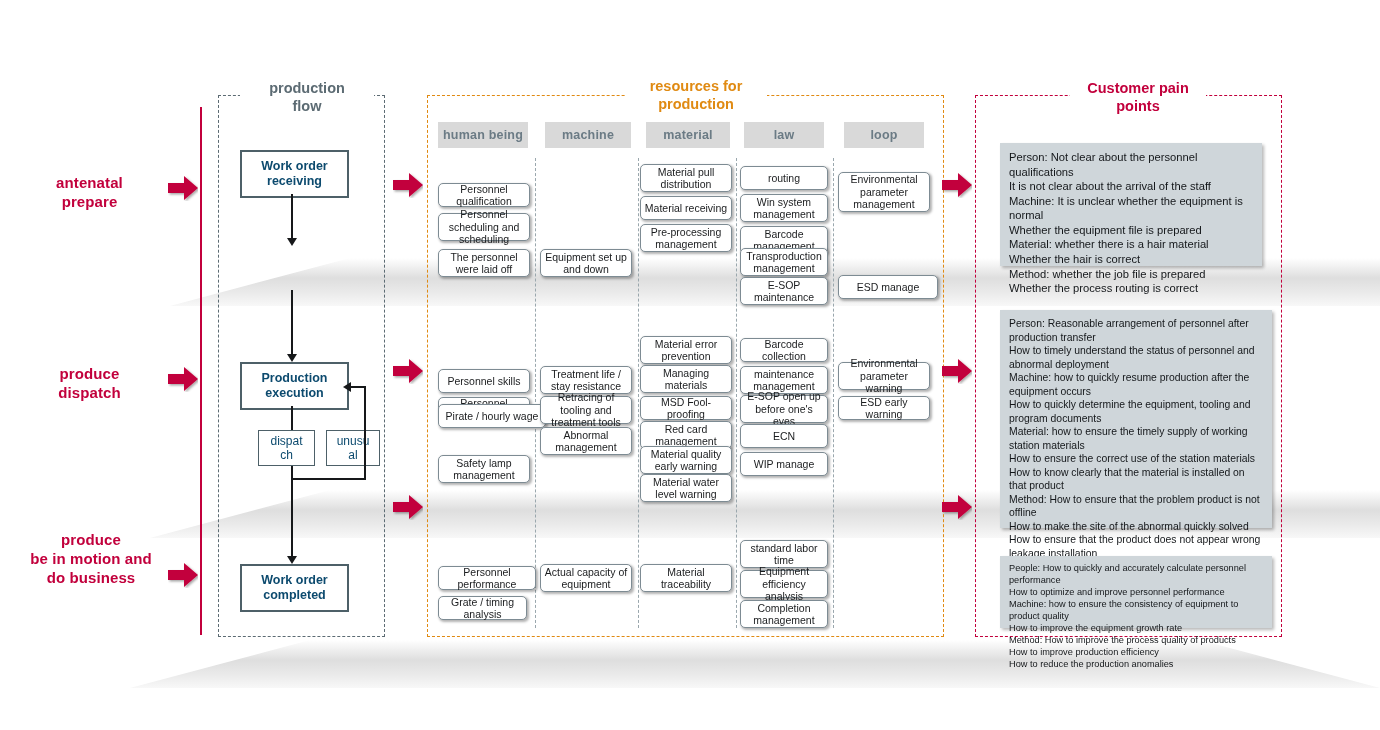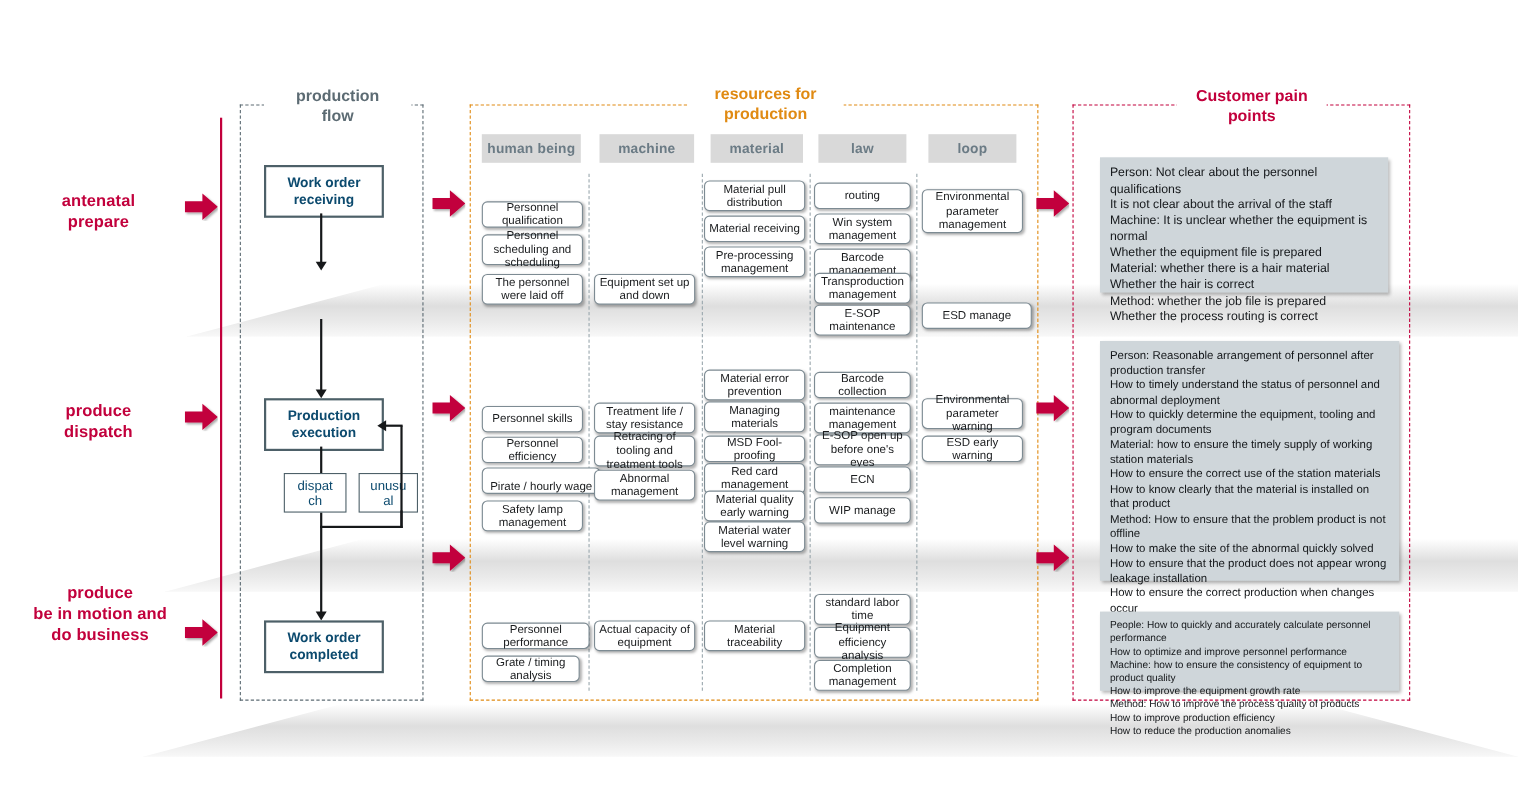--- a/index.html
+++ b/index.html
@@ -285,21 +285,21 @@
   <div class="chip" style="left:838px;top:275px;width:100px;height:24px;">
     <span>ESD manage</span>
     </div>
 
   <div class="chip" style="left:438px;top:369px;width:92px;height:24px;">
     <span>Personnel skills</span>
     </div>
   <div class="chip" style="left:438px;top:397px;width:92px;height:24px;">
     <span>Personnel efficiency</span>
     </div>
-  <div class="chip" style="left:438px;top:425px;width:108px;height:24px;align-items:flex-end;">
+  <div class="chip" style="left:438px;top:404px;width:108px;height:24px;">
     <span>Pirate / hourly wage</span>
     </div>
   <div class="chip" style="left:438px;top:455px;width:92px;height:28px;">
     <span>Safety lamp management</span>
     </div>
 
   <div class="chip" style="left:540px;top:366px;width:92px;height:28px;">
     <span>Treatment life / stay resistance</span>
     </div>
   <div class="chip" style="left:540px;top:396px;width:92px;height:28px;">
@@ -403,20 +403,21 @@
     <div class="ln">Whether the equipment file is prepared</div>
     <div class="ln">Material: whether there is a hair material</div>
     <div class="ln">Whether the hair is correct</div>
     <div class="ln">Method: whether the job file is prepared</div>
     <div class="ln">Whether the process routing is correct</div>
   </div>
 
   <div class="pain p2" style="left:1000px;top:310px;width:272px;height:218px;">
     <div class="ln">Person: Reasonable arrangement of personnel after production transfer</div>
     <div class="ln">How to timely understand the status of personnel and abnormal deployment</div>
+    <div class="ln">Machine: how to quickly resume production after the equipment occurs</div>
     <div class="ln">How to quickly determine the equipment, tooling and program documents</div>
     <div class="ln">Material: how to ensure the timely supply of working station materials</div>
     <div class="ln">How to ensure the correct use of the station materials</div>
     <div class="ln">How to know clearly that the material is installed on that product</div>
     <div class="ln">Method: How to ensure that the problem product is not offline</div>
     <div class="ln">How to make the site of the abnormal quickly solved</div>
     <div class="ln">How to ensure that the product does not appear wrong leakage installation</div>
     <div class="ln">How to ensure the correct production when changes occur</div>
     <div class="ln">Ring: temperature and humidity, cleanliness changes how to ensure production</div>
   </div>

